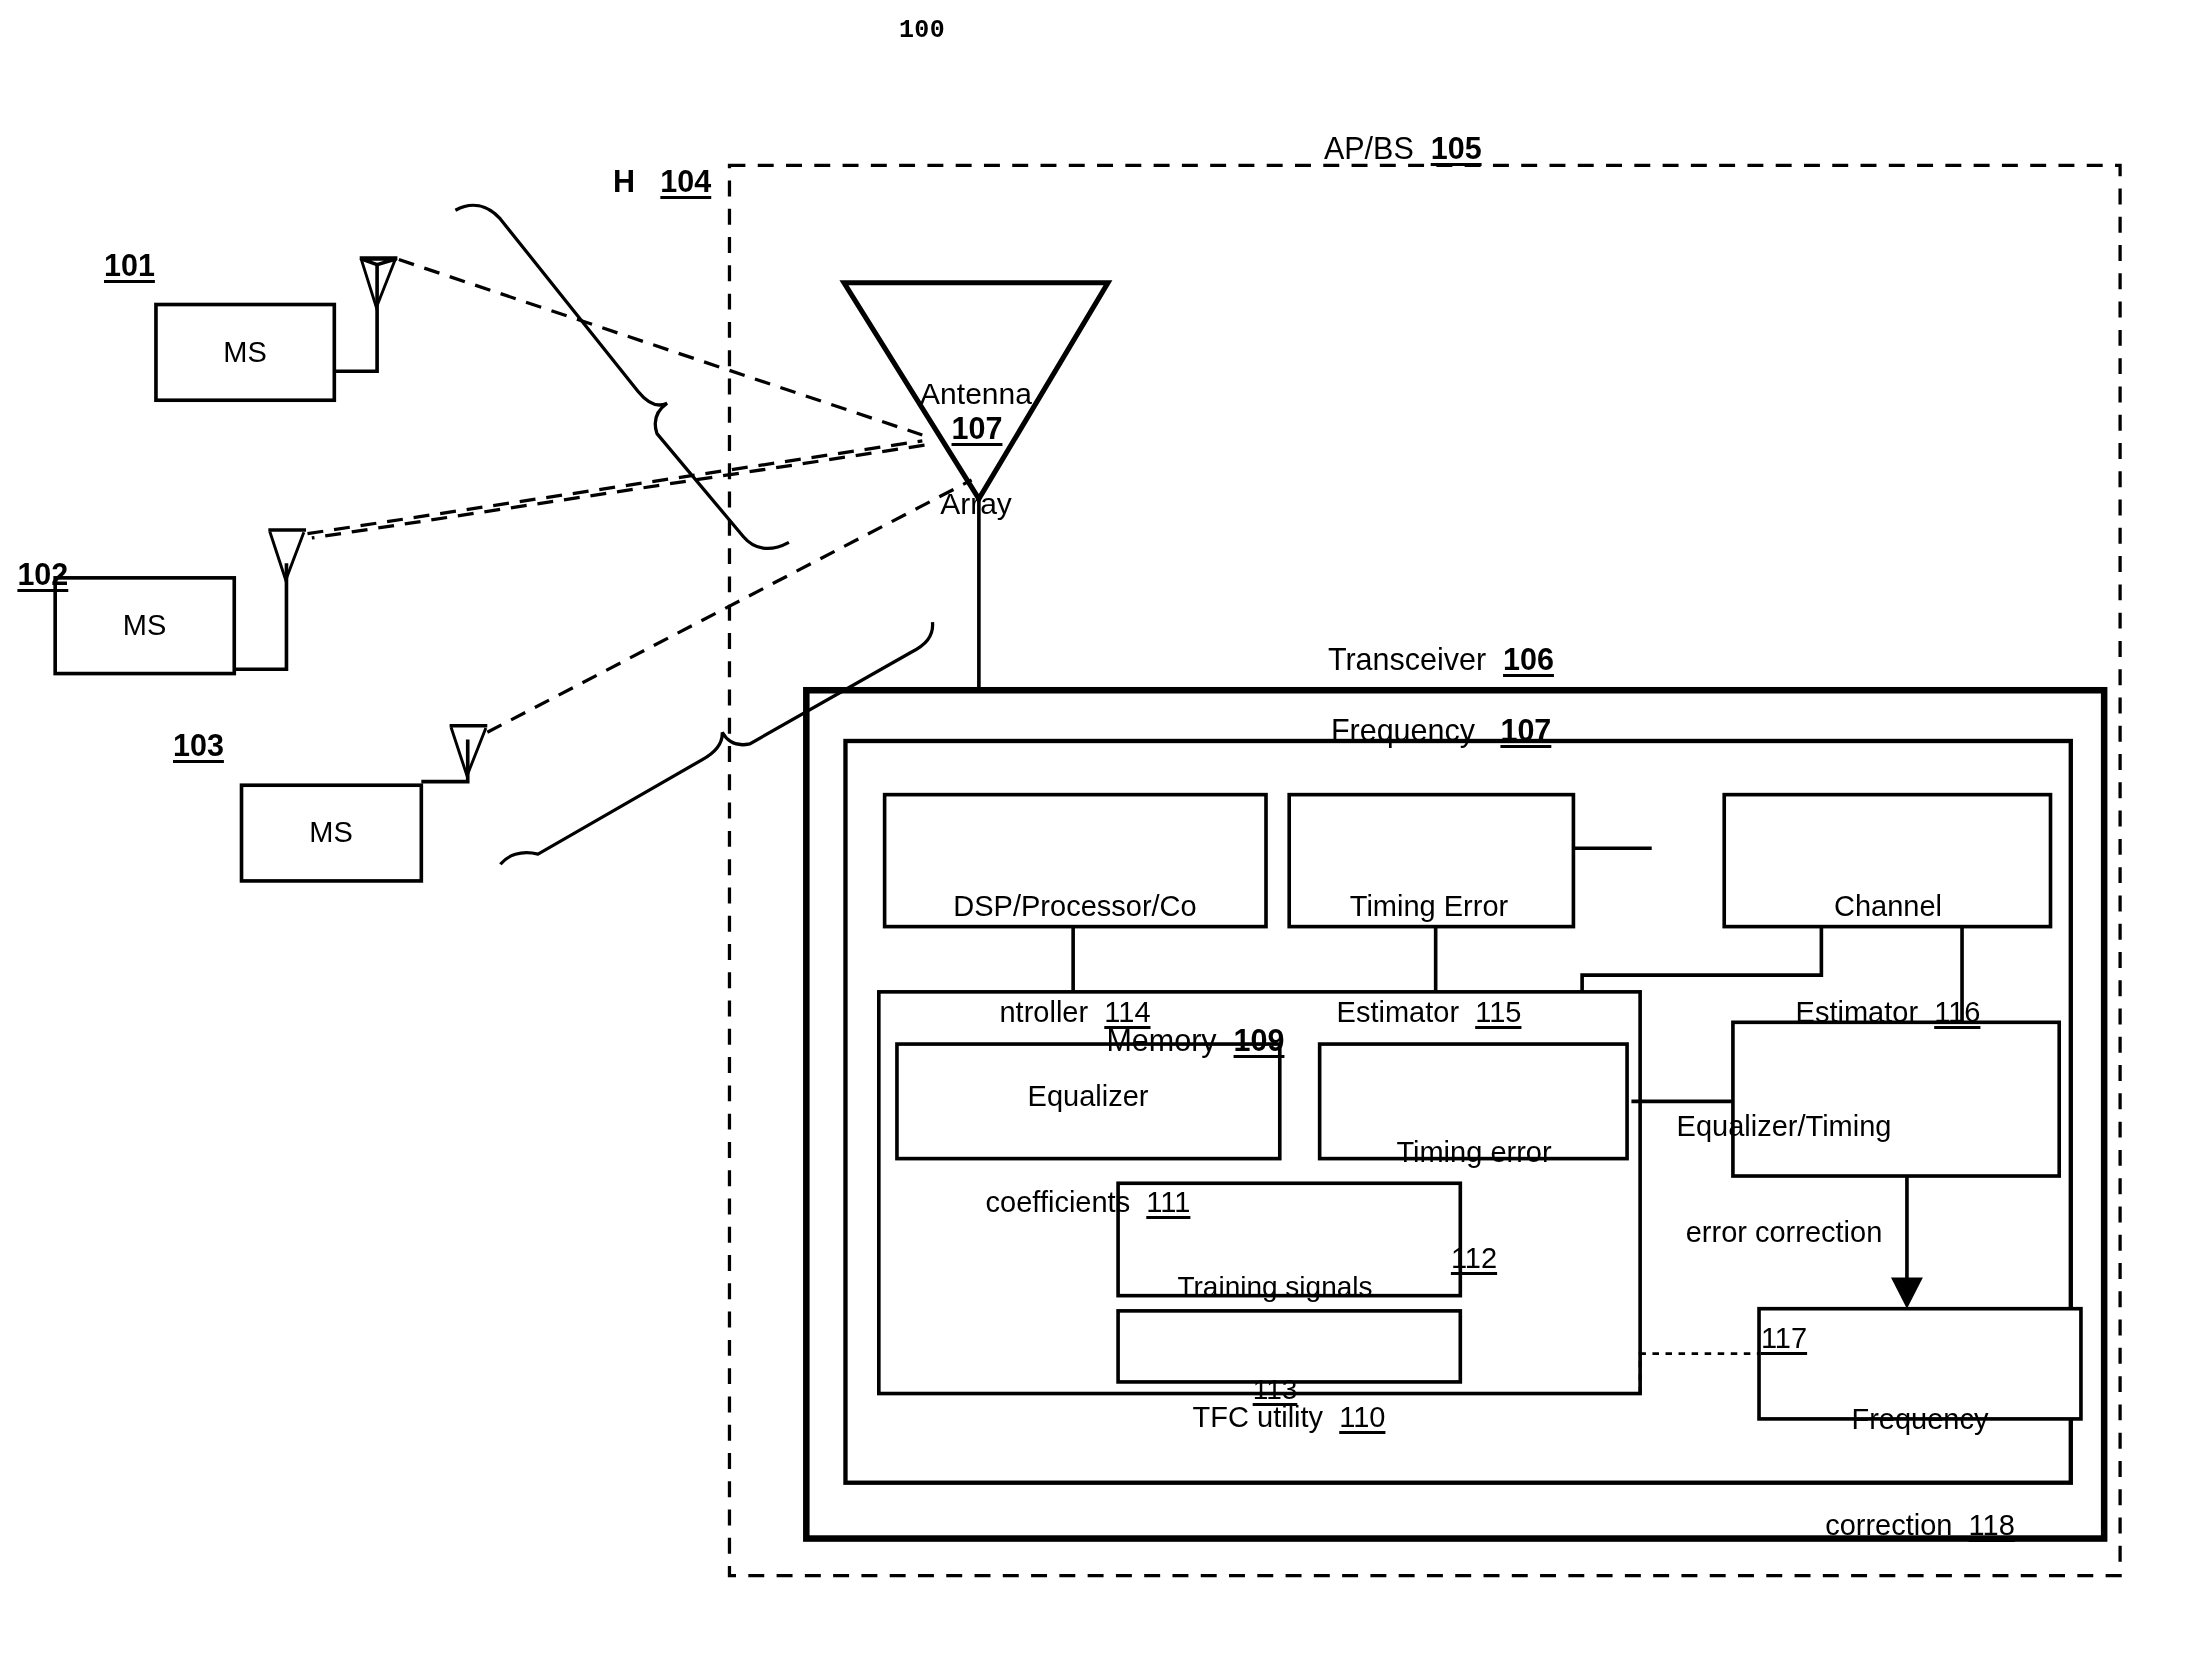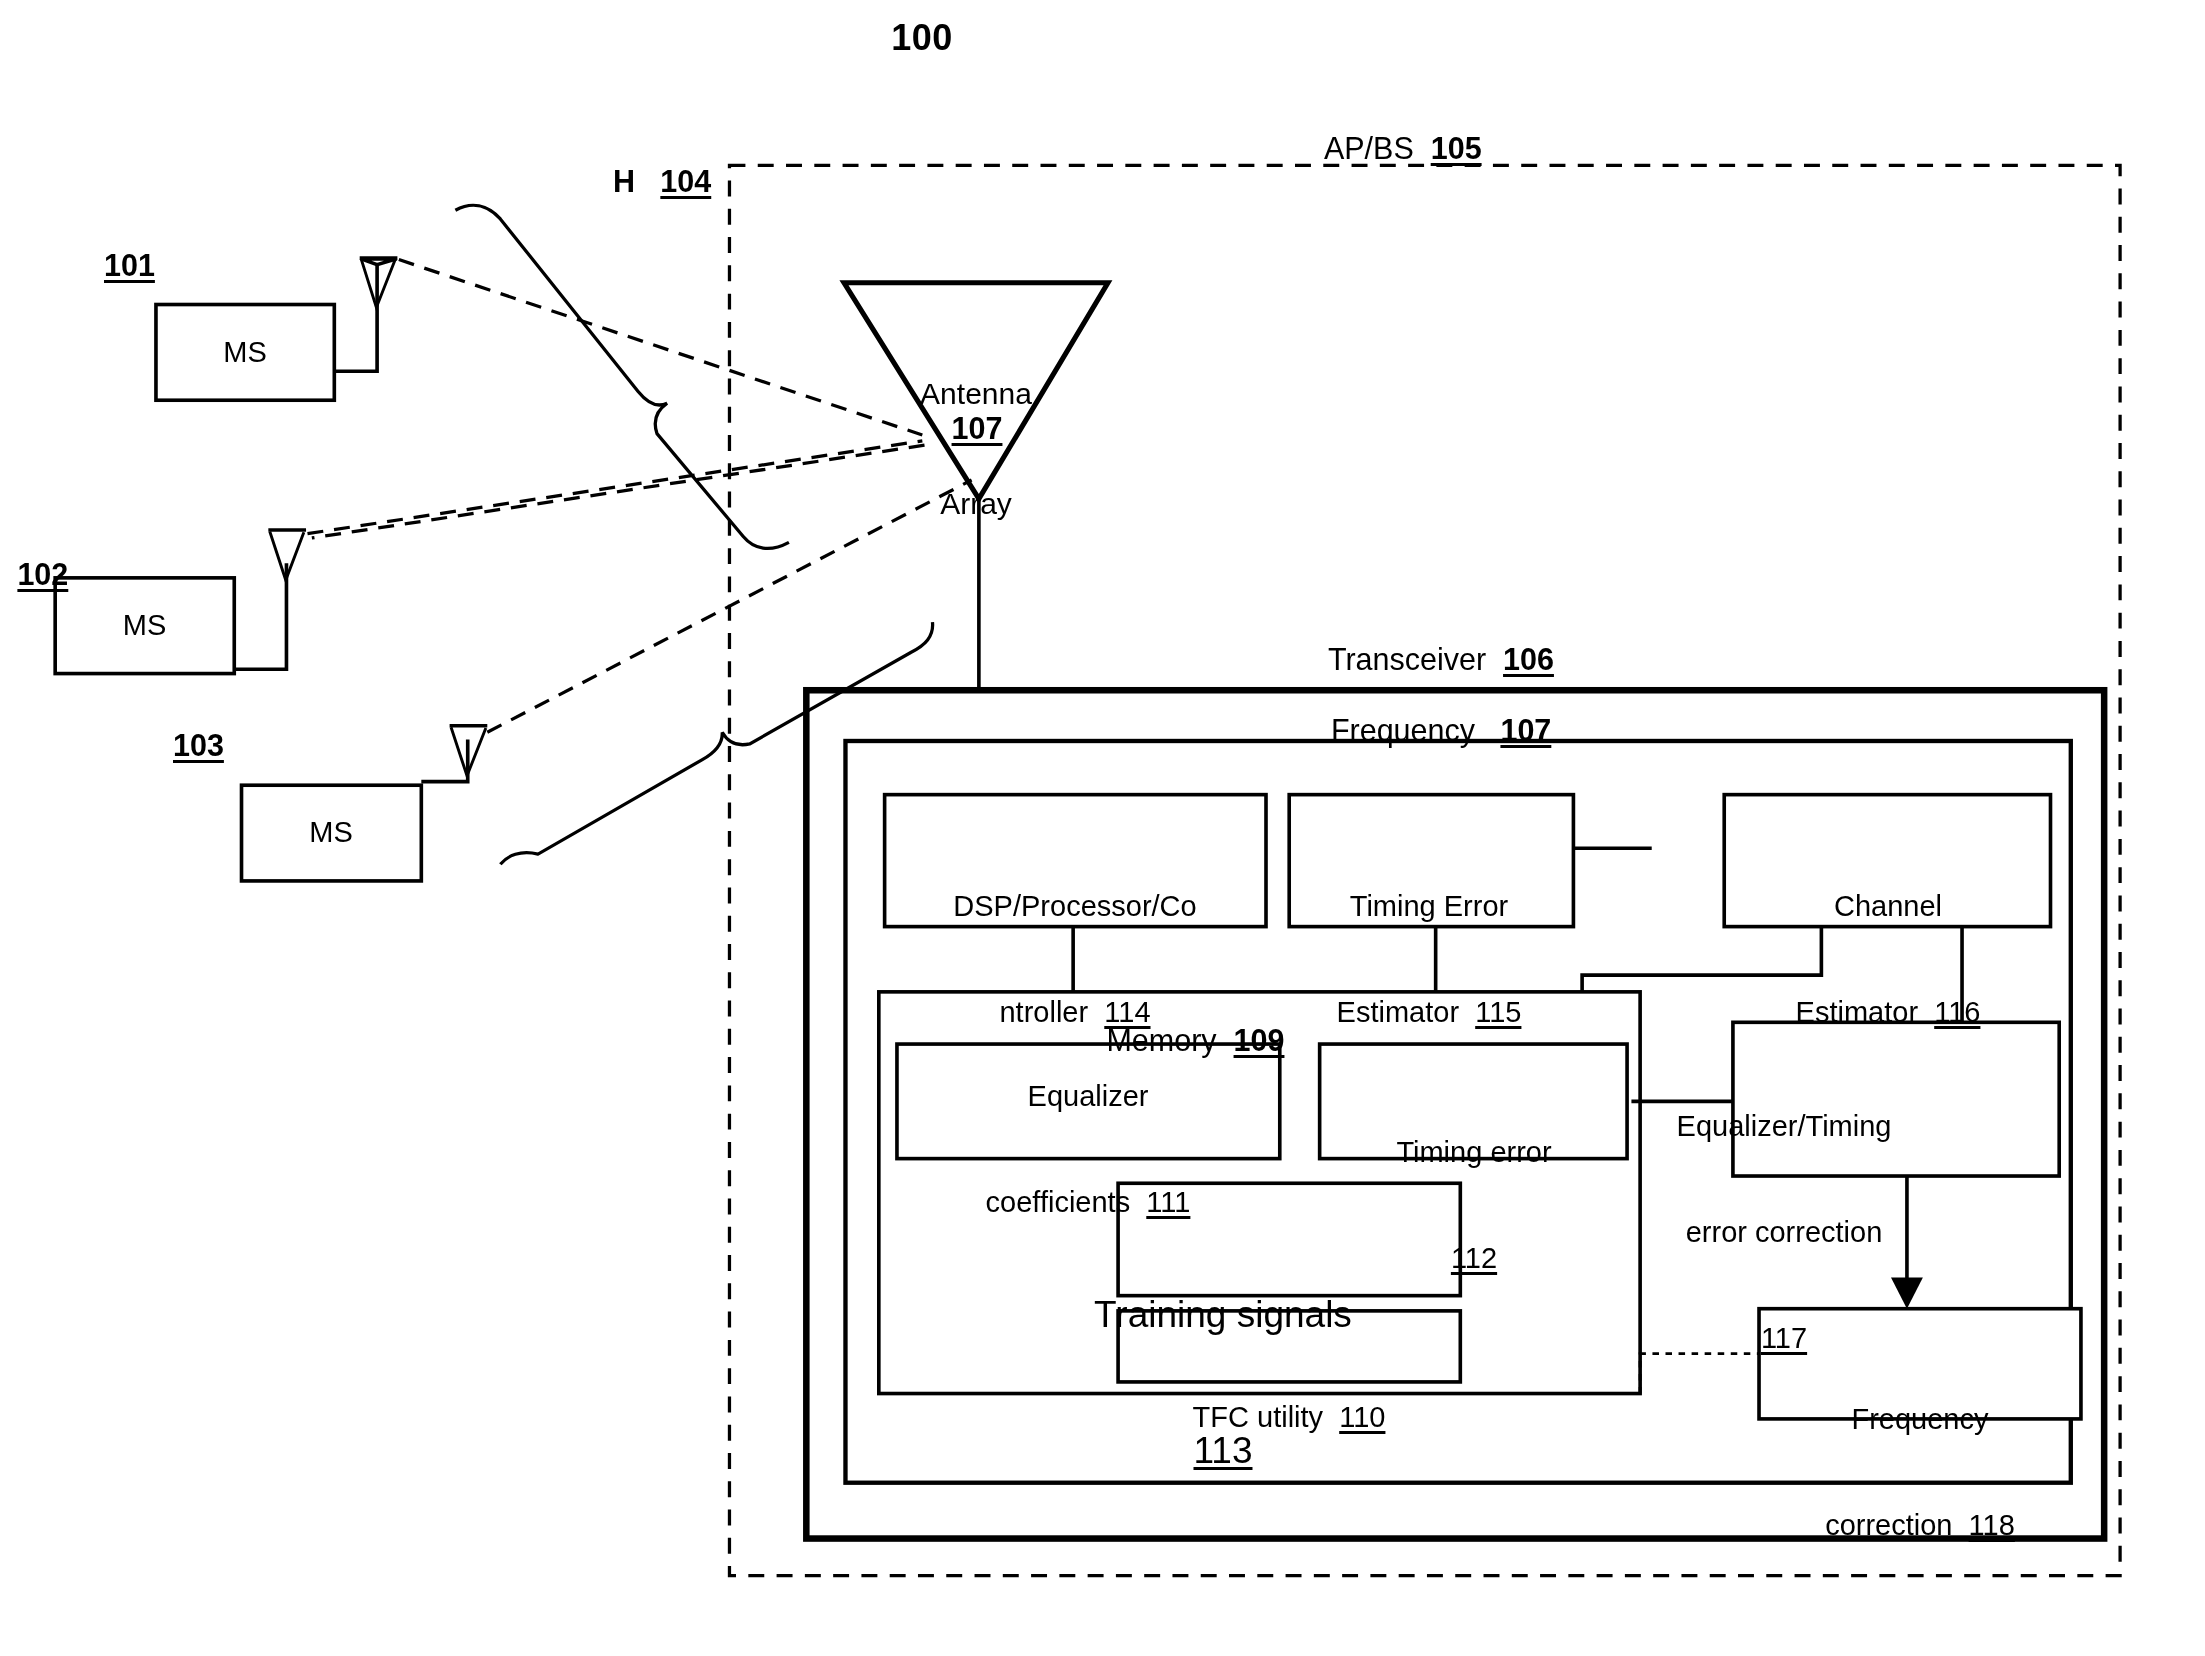--- a/index.html
+++ b/index.html
@@ -33,21 +33,21 @@
   .ctr {
     text-align: center;
     transform: translateX(-50%);
   }
   .ref {
     text-decoration: underline;
     text-underline-offset: 3.6px;
     text-decoration-thickness: 2.9px;
   }
   .bold { font-weight: bold; }
-  .t100   { font-size: 36px; font-weight: bold; letter-spacing: 0.4px; }
+  .t100   { font-size: 25px; font-weight: bold; letter-spacing: 0.4px; font-family: Liberation Mono, monospace; }
   .t-big  { font-size: 30.5px; }
   .t-ms   { font-size: 30px; }
   .t-numref { font-size: 30.5px; font-weight: bold; }
   .boxtext {
     position: absolute;
     display: flex;
     align-items: center;
     justify-content: center;
     text-align: left;
     color: #000;
@@ -201,21 +201,21 @@
   <div class="lbl ctr" style="left:1088px; top:1008px; font-size:29px;">
     <div>Equalizer</div>
     <div><span>coefficients</span><span>&nbsp;&nbsp;</span><span class="ref">111</span></div>
   </div>
 
   <div class="lbl ctr" style="left:1474px; top:1064px; font-size:29px;">
     <div>Timing error</div>
     <div><span class="ref">112</span></div>
   </div>
 
-  <div class="lbl ctr" style="left:1223px; top:1202px; font-size:37px;">
+  <div class="lbl ctr" style="left:1275px; top:1202px; font-size:28px;">
     <div>Training signals</div>
     <div><span class="ref">113</span></div>
   </div>
 
   <div class="lbl ctr" style="left:1289px; top:1329px; font-size:29px;">
     <div><span>TFC utility</span><span>&nbsp;&nbsp;</span><span class="ref">110</span></div>
   </div>
 
   <div class="lbl ctr" style="left:1784px; top:1038px; font-size:29px;">
     <div>Equalizer/Timing</div>

